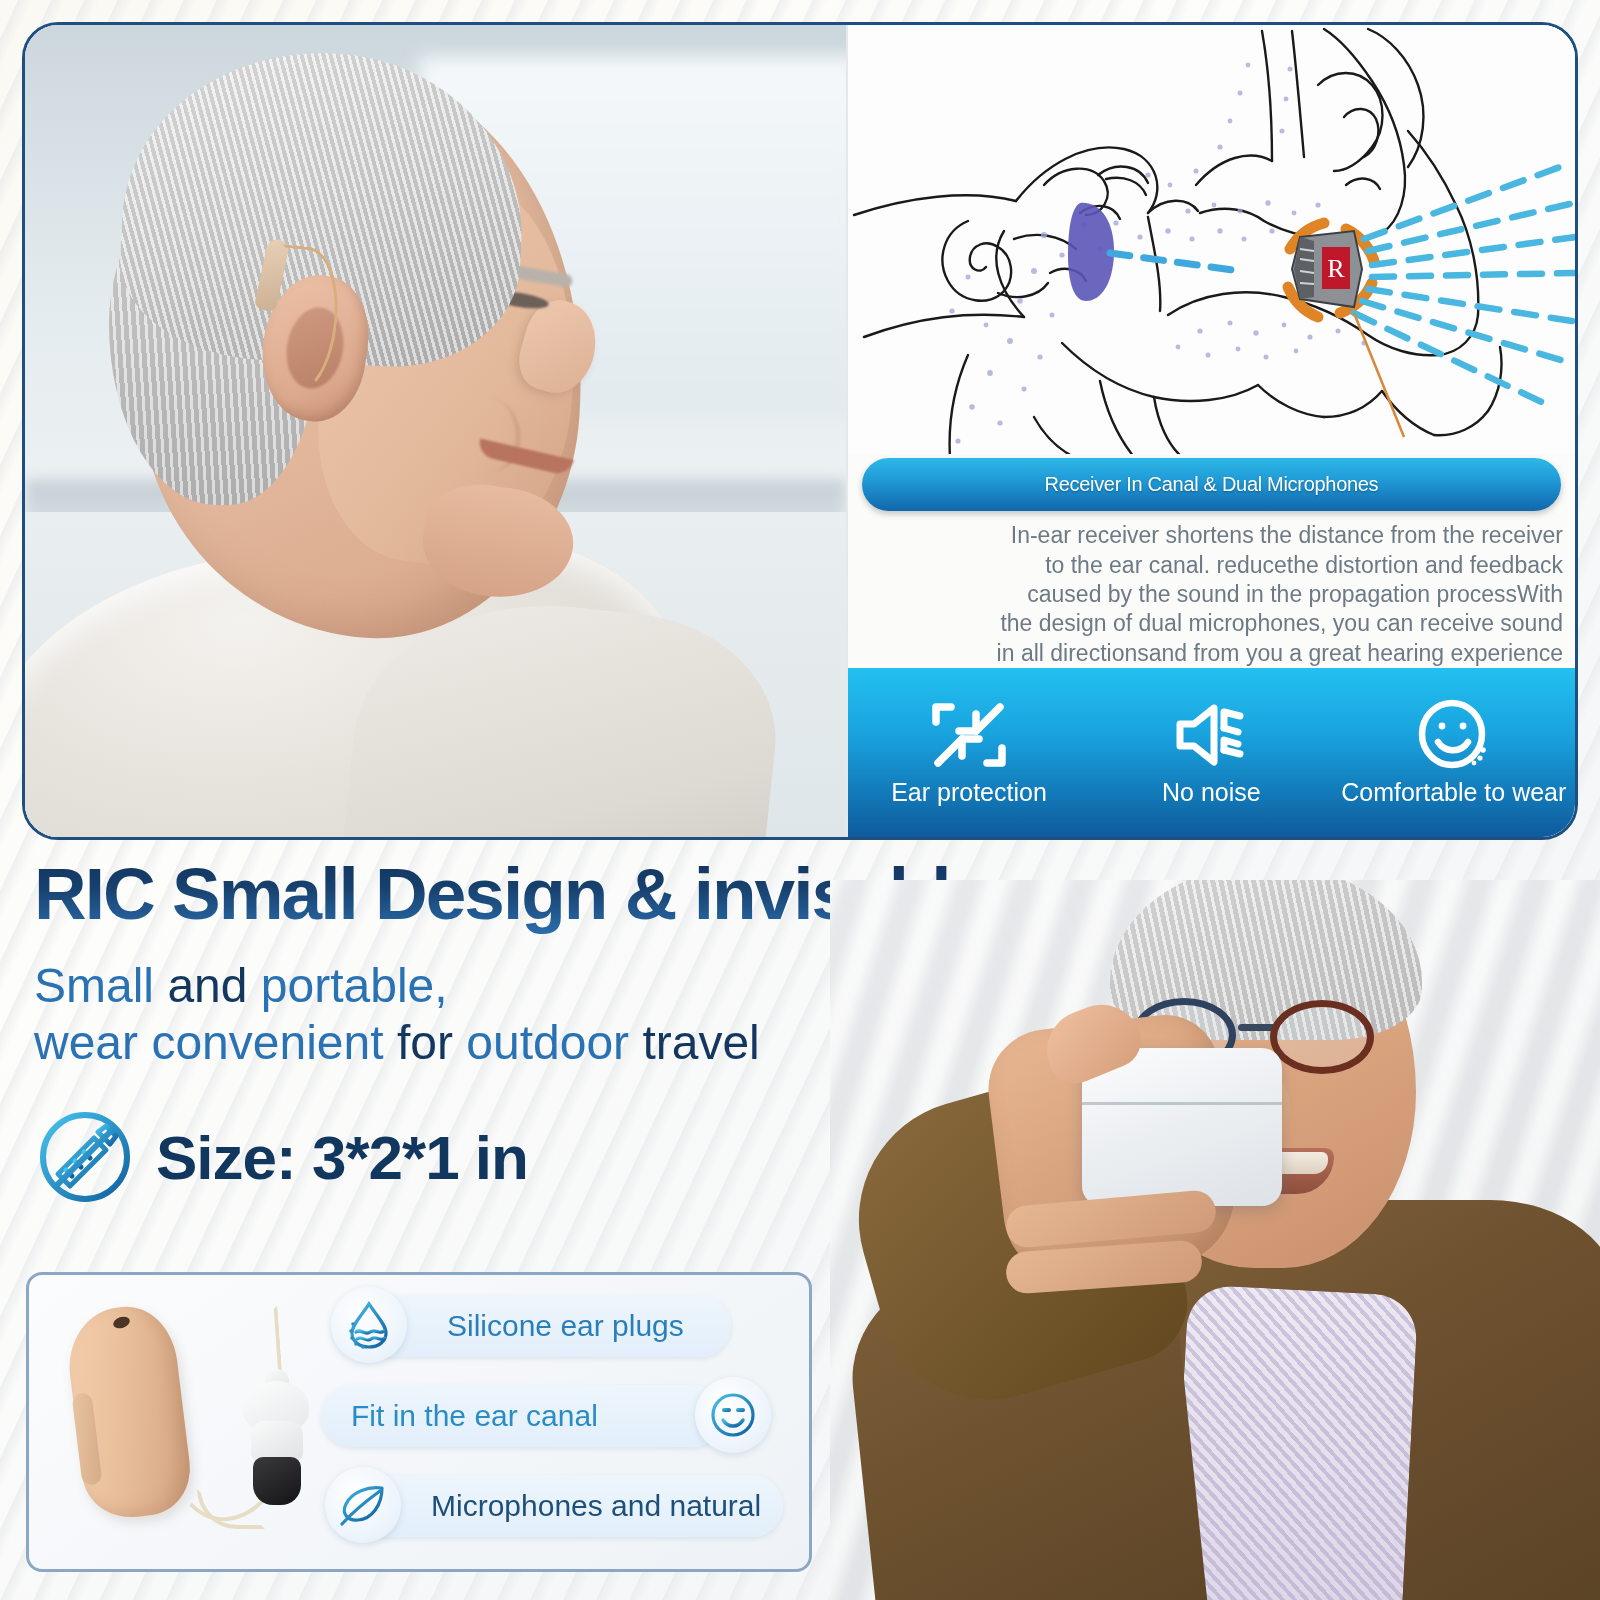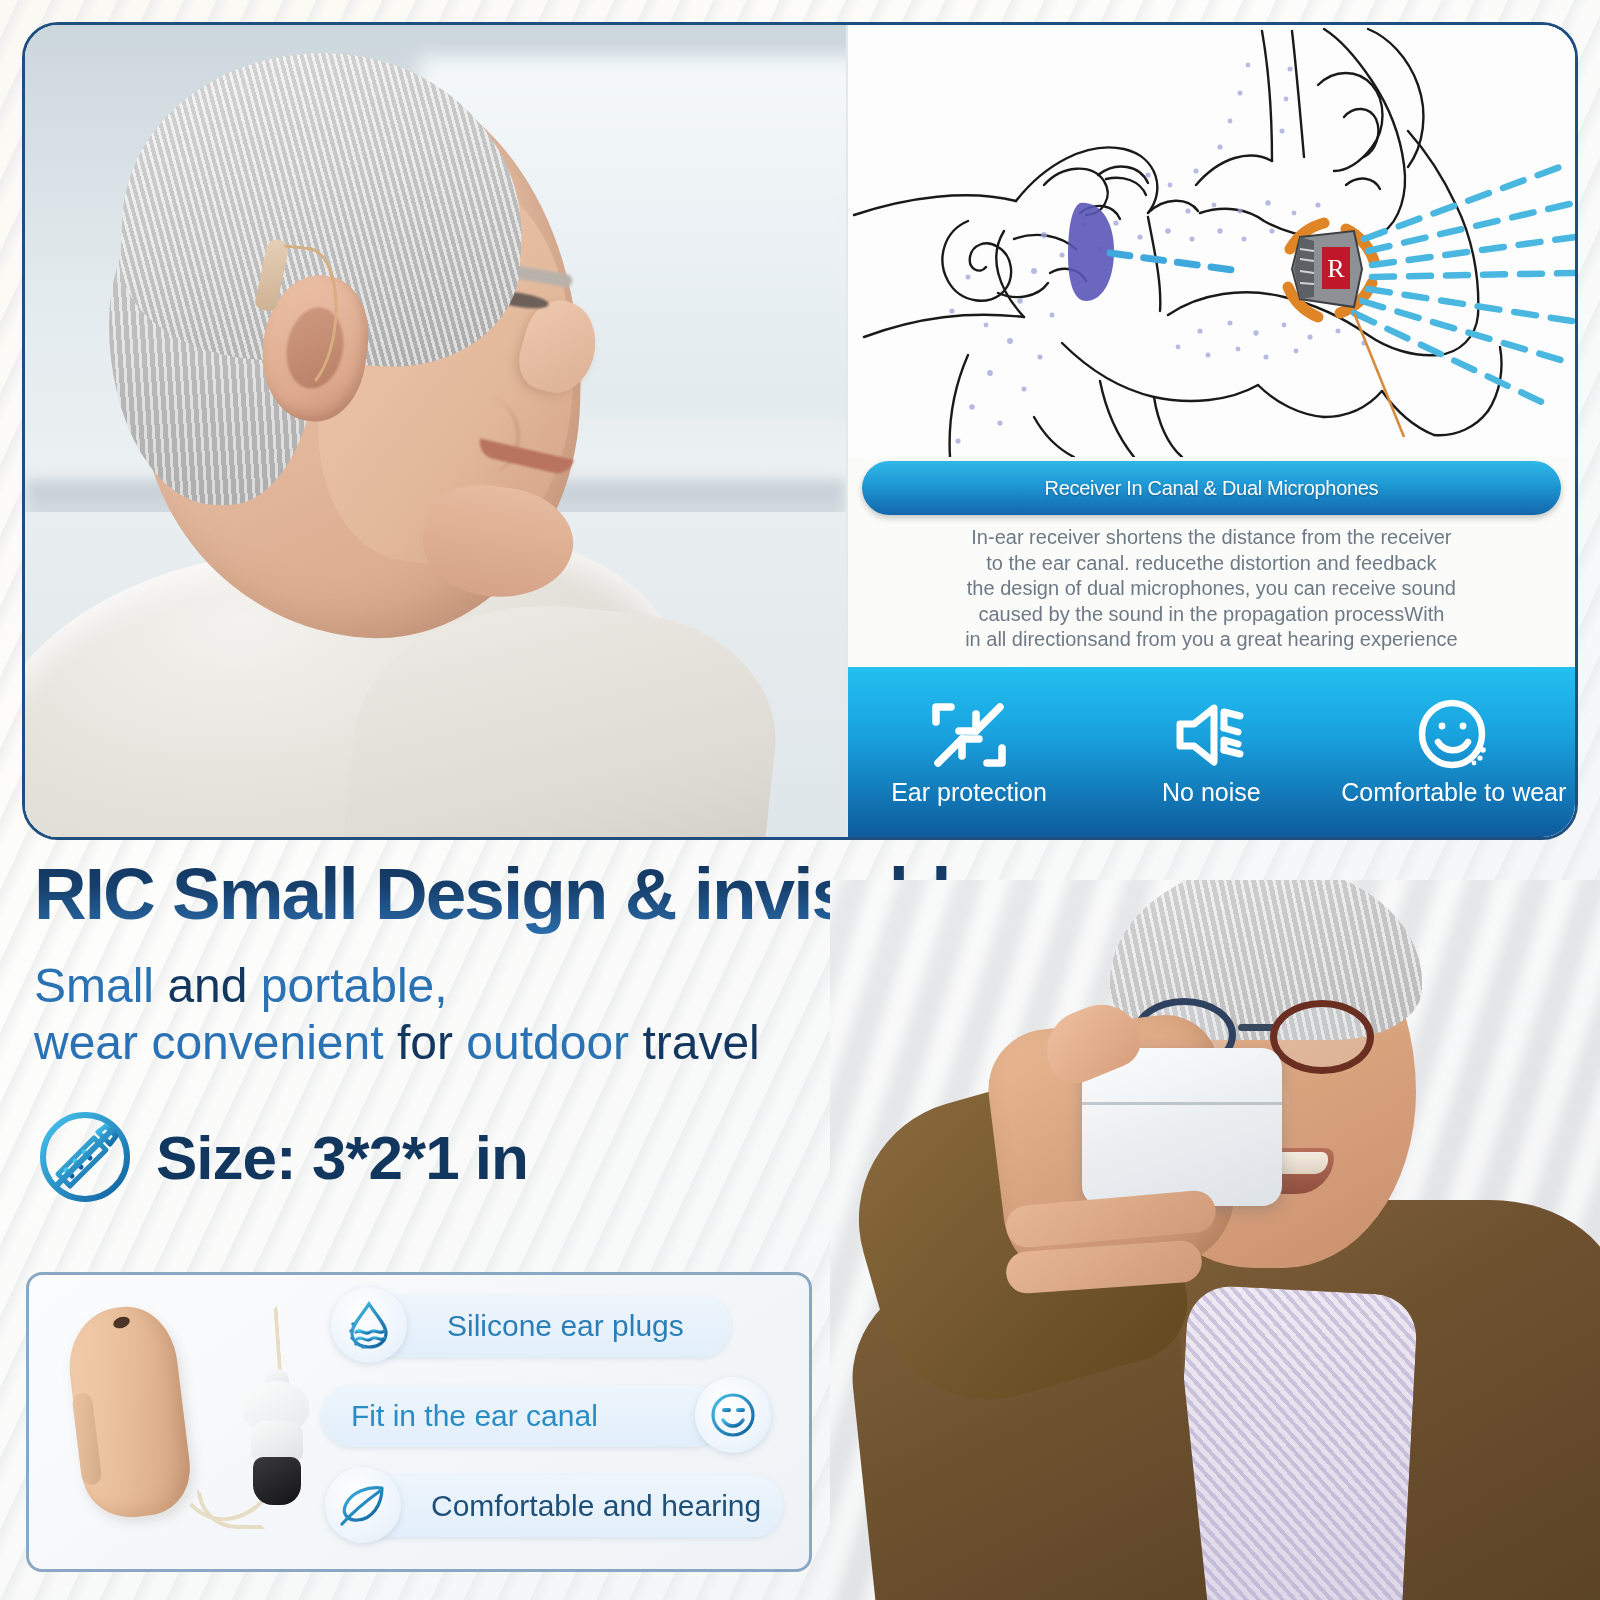--- a/index.html
+++ b/index.html
@@ -220,23 +220,23 @@
   .banner-text {
     color: #fff;
     font-size: 20px;
     font-weight: normal;
     letter-spacing: -.3px;
     text-shadow: 0 1px 2px rgba(0,0,0,.3);
     white-space: nowrap;
   }
   .body-copy {
     padding: 10px 12px 0;
-    text-align: center;
+    text-align: right;
     color: #6d7a85;
-    font-size: 20px;
+    font-size: 23px;
     line-height: 1.28;
     font-weight: 500;
   }
   .icon-strip {
     margin-top: auto;
     height: 170px;
     background: linear-gradient(180deg,#23c0f0 0%,#19a2de 40%,#0e5b9c 100%);
     display: flex;
     align-items: center;
   }
@@ -702,22 +702,22 @@
       </svg>
     </div>
 
     <div class="banner">
       <span class="banner-text">Receiver In Canal &amp; Dual Microphones</span>
     </div>
 
     <div class="body-copy">
       <div>In-ear receiver shortens the distance from the receiver</div>
       <div>to the ear canal. reducethe distortion and feedback</div>
+      <div>caused by the sound in the propagation processWith</div>
       <div>the design of dual microphones, you can receive sound</div>
-      <div>caused by the sound in the propagation processWith</div>
       <div>in all directionsand from you a great hearing experience</div>
     </div>
 
     <div class="icon-strip">
 
       <div class="icon-cell">
         <svg width="86" height="74" viewBox="0 0 86 74">
           <g fill="none" stroke="#ffffff" stroke-width="7.5" stroke-linecap="round" stroke-linejoin="round">
             <path d="M10 24 L10 9 L25 9"></path>
             <path d="M76 50 L76 65 L61 65"></path>
@@ -855,21 +855,21 @@
           </linearGradient>
         </defs>
         <circle cx="24" cy="24" r="20" fill="none" stroke="url(#gSmile)" stroke-width="3.2"></circle>
         <rect x="13" y="17" width="9" height="4" rx="2" fill="url(#gSmile)"></rect>
         <rect x="27" y="17" width="9" height="4" rx="2" fill="url(#gSmile)"></rect>
         <path d="M14 29 C19 37, 29 37, 34 29" fill="none" stroke="url(#gSmile)" stroke-width="3.4" stroke-linecap="round"></path>
       </svg>
     </div>
 
     <div class="chip chip-3">
-      <span>Comfortable and hearing</span>
+      <span>Microphones and natural</span>
     </div>
     <div class="circ-icon ci-3">
       <svg class="chip-svg" width="50" height="44" viewBox="0 0 50 44">
         <defs>
           <linearGradient id="gLeaf" x1="0" y1="0" x2="1" y2="1">
             <stop offset="0%" stop-color="#3fb6e4"></stop>
               <stop offset="100%" stop-color="#0d5a98"></stop>
           </linearGradient>
         </defs>
         <path d="M44 5 C30 3, 14 9, 8 21 C3 31, 10 38, 20 37 C34 36, 44 22, 44 5 Z" fill="none" stroke="url(#gLeaf)" stroke-width="3.2" stroke-linejoin="round"></path>

